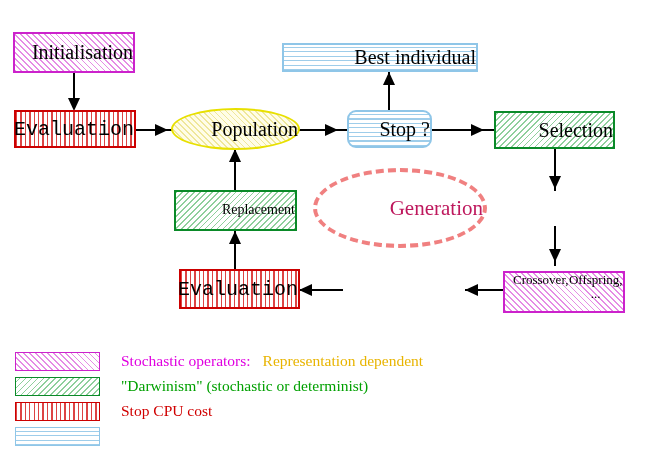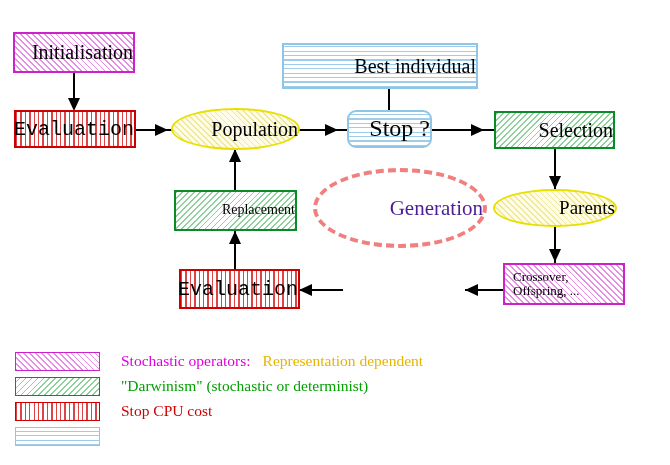--- a/index.html
+++ b/index.html
@@ -60,21 +60,21 @@
   }
   .fill-yellow {
     border-color: #e8e000;
     background-color: #ffffff;
     background-image: repeating-linear-gradient(45deg,
         #efe79a 0px, #efe79a 1.2px, #fffde8 1.2px, #fffde8 4.2px);
   }
   .fill-dashed-pink {
     border: 4px dashed #f08080;
     background: transparent;
-    color: #4c1d95;
+    color: #be185d;
   }
 
   
   .edge { position: absolute; background: #000000; z-index: 1; }
   .edge-h { height: 1.6px; }
   .edge-v { width: 1.6px; }
   .arrowhead {
     position: absolute;
     width: 0; height: 0;
     z-index: 2;
@@ -145,37 +145,34 @@
   </div>
 
   <div class="node box fill-red" style="left:14px; top:110px; width:122px; height:38px; font-size:20px;">
     <span>Evaluation</span>
   </div>
 
   <div class="node ellipse fill-yellow" style="left:171px; top:108px; width:129px; height:42px; font-size:20px;">
     <span>Population</span>
   </div>
 
-  <div class="node box fill-blue" style="left:282px; top:43px; width:196px; height:46px; font-size:20px;">
+  <div class="node box fill-blue" style="left:282px; top:43px; width:196px; height:29px; font-size:20px;">
     <span>Best individual</span>
   </div>
 
-  <div class="node box rounded fill-blue" style="left:347px; top:110px; width:85px; height:38px; font-size:24px;">
+  <div class="node box rounded fill-blue" style="left:347px; top:110px; width:85px; height:38px; font-size:20px;">
     <span>Stop ?</span>
   </div>
 
   <div class="node box fill-green" style="left:494px; top:111px; width:121px; height:38px; font-size:20px;">
     <span>Selection</span>
   </div>
 
-  <div class="node ellipse fill-yellow" style="left:493px; top:189px; width:124px; height:38px; font-size:19px;">
-    <span>Parents</span>
-  </div>
-
-  <div class="node box fill-magenta" style="left:503px; top:263px; width:122px; height:42px; font-size:13px; flex-direction:column; justify-content:center; align-items:flex-start; padding-left:8px;">
+
+  <div class="node box fill-magenta" style="left:503px; top:271px; width:122px; height:42px; font-size:13px; flex-direction:row; justify-content:center; align-items:flex-start; padding-left:8px;">
     <span>Crossover,</span>
     <span>Offspring, ...</span>
   </div>
 
 
   <div class="node box fill-red" style="left:179px; top:269px; width:121px; height:40px; font-size:20px;">
     <span>Evaluation</span>
   </div>
 
   <div class="node box fill-green" style="left:174px; top:190px; width:123px; height:41px; font-size:14px;">

